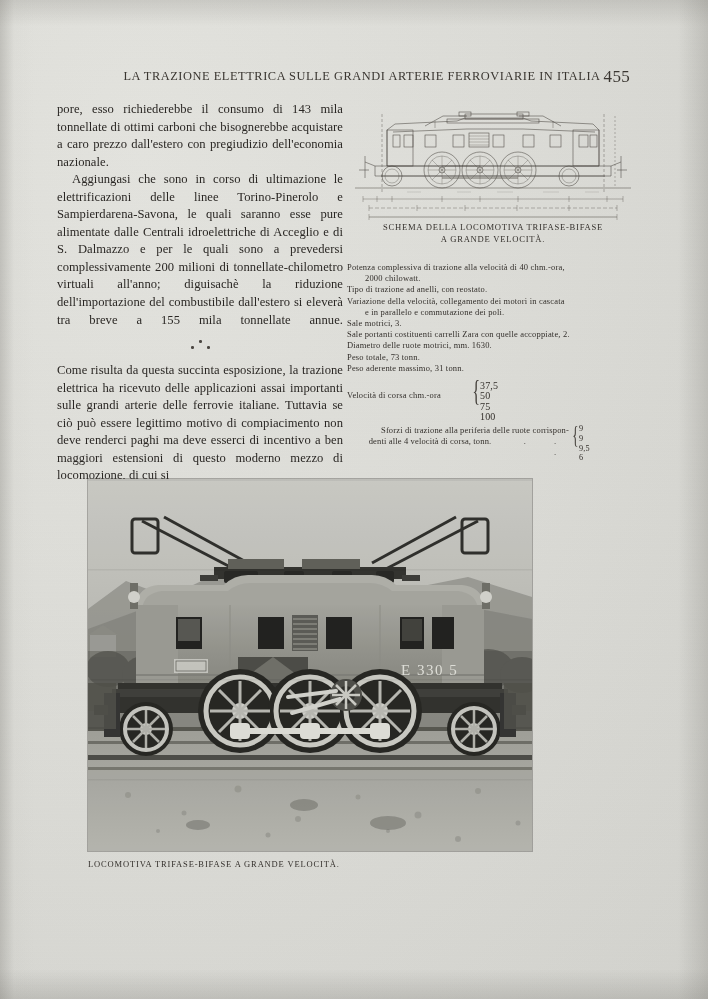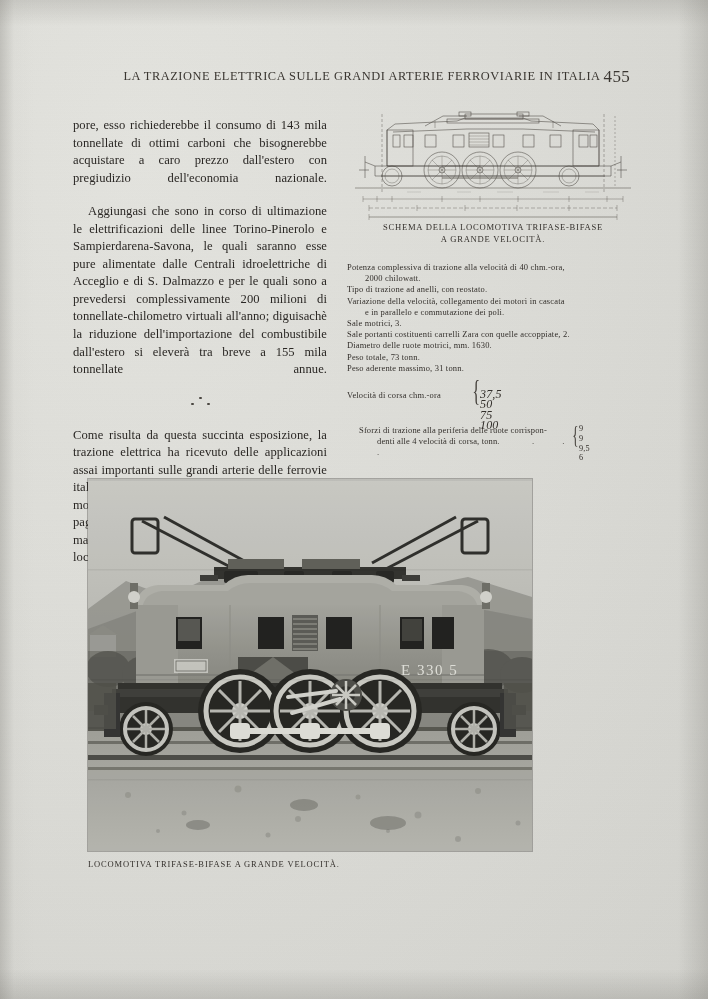--- a/index.html
+++ b/index.html
@@ -46,21 +46,21 @@
   }
 
   
   .col-left{
     position:absolute;left:57px;top:101px;width:286px;
   }
   .col-right{
     position:absolute;left:347px;top:104px;width:292px;
   }
   p.body{
-    margin:16px;
+    margin:0;
     font-size:12.6px;
     line-height:17.55px;
     text-align:justify;
     text-align-last:justify;
     color:#2a2724;
     letter-spacing:.05px;
   }
   p.body.last{text-align-last:left;}
   p.body + p.body{text-indent:15px;}
   .orn{
@@ -111,31 +111,31 @@
     position:absolute;left:0;top:13px;font-size:8.5px;letter-spacing:.18px;
   }
   .brace-glyph{
     position:absolute;left:122px;top:-2px;
     font-size:30px;line-height:30px;
     color:#44403b;
     font-family:"Liberation Serif", serif;
     transform:scaleX(.55);
   }
   .brace-vals{
-    position:absolute;left:133px;top:12px;
-    font-size:12px;line-height:10.4px;font-style:italic;
+    position:absolute;left:133px;top:4px;
+    font-size:10px;line-height:10.4px;
   }
 
   .brace-block2{
     position:relative;
     margin-top:6px;
     height:34px;
   }
   .brace-label2{
-    position:absolute;left:12px;top:0;width:222px;font-size:8.5px;letter-spacing:.15px;line-height:11px;
+    position:absolute;left:0;top:0;width:222px;font-size:8.5px;letter-spacing:.15px;line-height:11px;text-align:right;
   }
   .brace-label2 .l2{padding-left:18px;}
   .brace-glyph2{
     position:absolute;left:222px;top:-3px;
     font-size:26px;line-height:26px;color:#44403b;
     transform:scaleX(.5);
   }
   .brace-vals2{
     position:absolute;left:232px;top:-1px;
     font-size:8.2px;line-height:9.8px;

